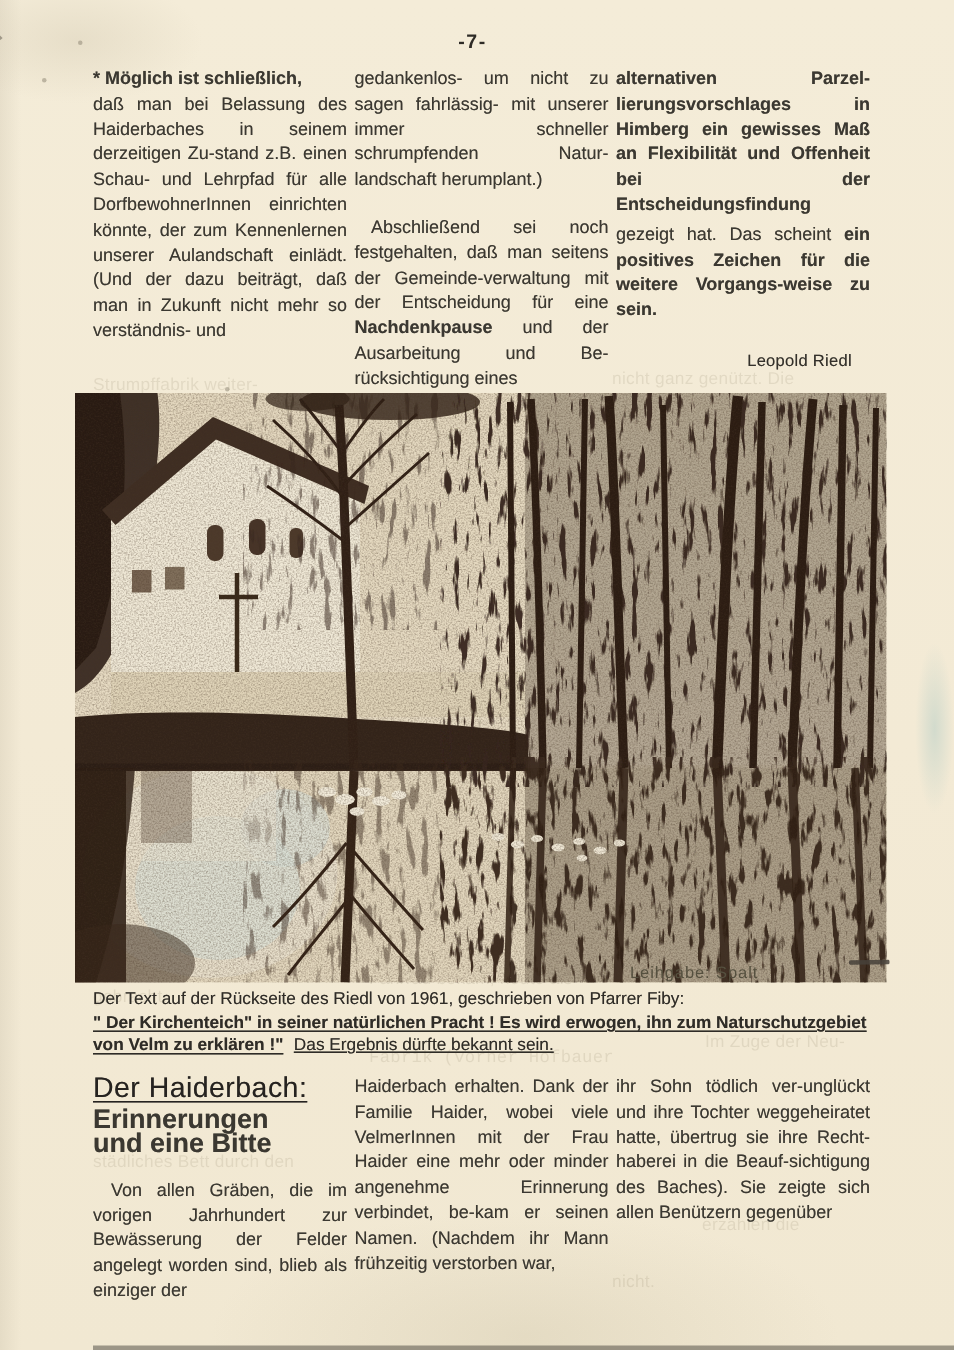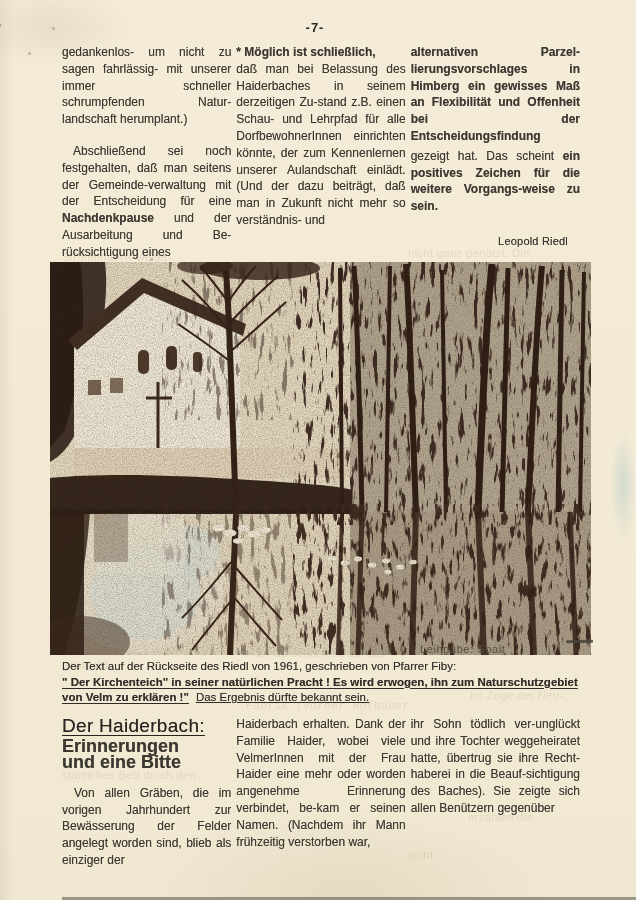--- a/index.html
+++ b/index.html
@@ -88,29 +88,29 @@
   <div class="ghost" style="left:246px;top:646px;">Fahrrad bekam, heute als</div>
   <div class="ghost" style="left:332px;top:640px;">neuer Gärtner eingestellt,</div>
   <div class="ghost" style="left:470px;top:688px;">Im Zuge der Neu-</div>
   <div class="ghost" style="left:246px;top:698px;font-family:Liberation Mono, monospace;">Fabrik (vorher Hofbauer</div>
   <div class="ghost" style="left:62px;top:768px;">städliches Bett durch den</div>
   <div class="ghost" style="left:468px;top:810px;">erzählen die</div>
   <div class="ghost" style="left:408px;top:848px;">nicht.</div>
 
   <div class="topcols">
     <div class="tcol">
+      <p>
+        <span class="lead" style="display:block">* Möglich ist schließlich,</span>
+        <span>daß man bei Belassung des Haiderbaches in seinem derzeitigen Zu-stand z.B. einen Schau- und Lehrpfad für alle DorfbewohnerInnen einrichten könnte, der zum Kennenlernen unserer Aulandschaft einlädt. (Und der dazu beiträgt, daß man in Zukunft nicht mehr so verständnis- und</span>
+      </p>
+    </div>
+    <div class="tcol">
       <p>gedankenlos- um nicht zu sagen fahrlässig- mit unserer immer schneller schrumpfenden Natur-landschaft herumplant.)</p>
       <p class="mt indent">
         <span>Abschließend sei noch festgehalten, daß man seitens der Gemeinde-verwaltung mit der Entscheidung für eine </span><span class="b">Nachdenkpause</span><span> und der Ausarbeitung und Be-rücksichtigung eines</span>
-      </p>
-    </div>
-    <div class="tcol">
-      <p>
-        <span class="lead" style="display:block">* Möglich ist schließlich,</span>
-        <span>daß man bei Belassung des Haiderbaches in seinem derzeitigen Zu-stand z.B. einen Schau- und Lehrpfad für alle DorfbewohnerInnen einrichten könnte, der zum Kennenlernen unserer Aulandschaft einlädt. (Und der dazu beiträgt, daß man in Zukunft nicht mehr so verständnis- und</span>
       </p>
     </div>
     <div class="tcol">
       <p class="semibold">alternativen Parzel-lierungsvorschlages in Himberg ein gewisses Maß an Flexibilität und Offenheit bei der Entscheidungsfindung</p>
       <p style="margin-top:3px;">
         <span>gezeigt hat. Das scheint </span><span class="semibold">ein positives Zeichen für die weitere Vorgangs-weise zu sein.</span>
       </p>
       <div class="signature">Leopold Riedl</div>
     </div>
   </div>
@@ -241,21 +241,21 @@
     <span class="quote">" Der Kirchenteich" in seiner natürlichen Pracht ! Es wird erwogen, ihn zum Naturschutzgebiet von Velm zu erklären !"</span><span class="tail">Das Ergebnis dürfte bekannt sein.</span>
   </div>
 
   <div class="article">
     <div class="acol">
       <h2 class="atitle">Der Haiderbach:</h2>
       <p class="asub">Erinnerungen und eine Bitte</p>
       <p class="para1">Von allen Gräben, die im vorigen Jahrhundert zur Bewässerung der Felder angelegt worden sind, blieb als einziger der</p>
     </div>
     <div class="acol">
-      <p>Haiderbach erhalten. Dank der Familie Haider, wobei viele VelmerInnen mit der Frau Haider eine mehr oder worden angenehme Erinnerung verbindet, be-kam er seinen Namen. (Nachdem ihr Mann frühzeitig verstorben war,</p>
+      <p>Haiderbach erhalten. Dank der Familie Haider, wobei viele VelmerInnen mit der Frau Haider eine mehr oder minder angenehme Erinnerung verbindet, be-kam er seinen Namen. (Nachdem ihr Mann frühzeitig verstorben war,</p>
     </div>
     <div class="acol">
       <p>ihr Sohn tödlich ver-unglückt und ihre Tochter weggeheiratet hatte, übertrug sie ihre Recht-haberei in die Beauf-sichtigung des Baches). Sie zeigte sich allen Benützern gegenüber</p>
     </div>
   </div>
 
   <div class="corner"></div>
   <div class="speck" style="left:52px;top:27px;"></div>
   <div class="speck" style="left:28px;top:52px;"></div>
   <div class="speck" style="left:150px;top:258px;"></div>

